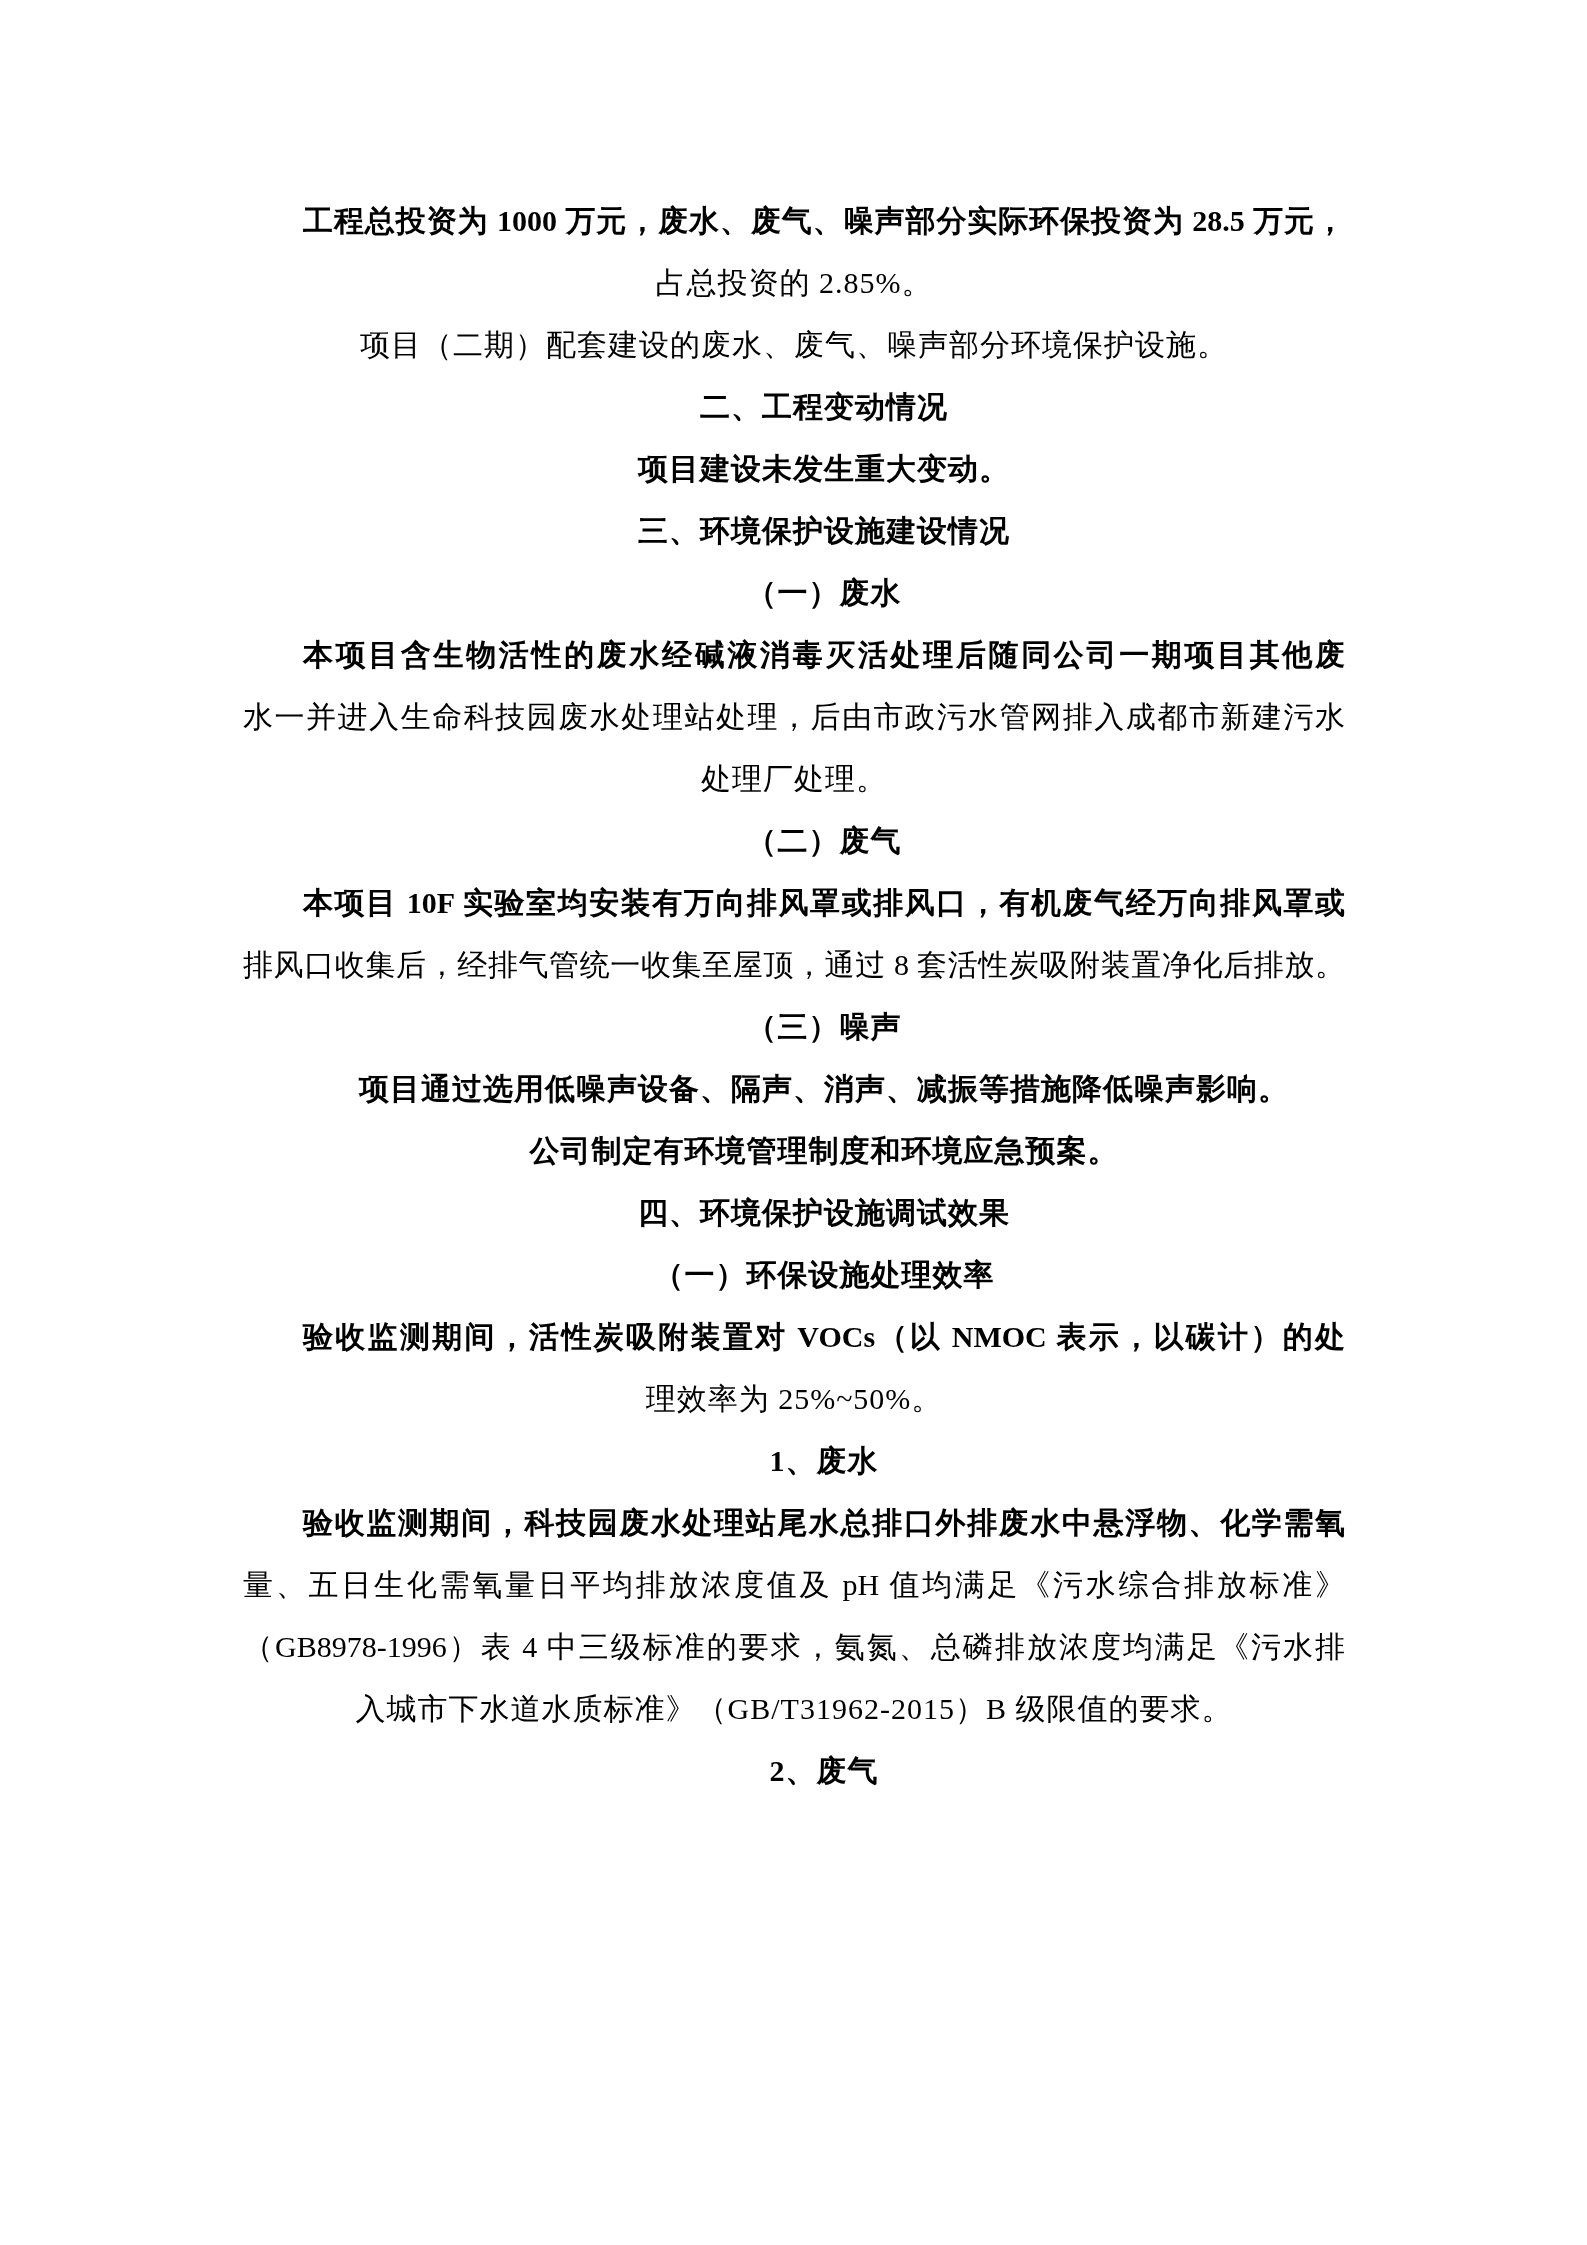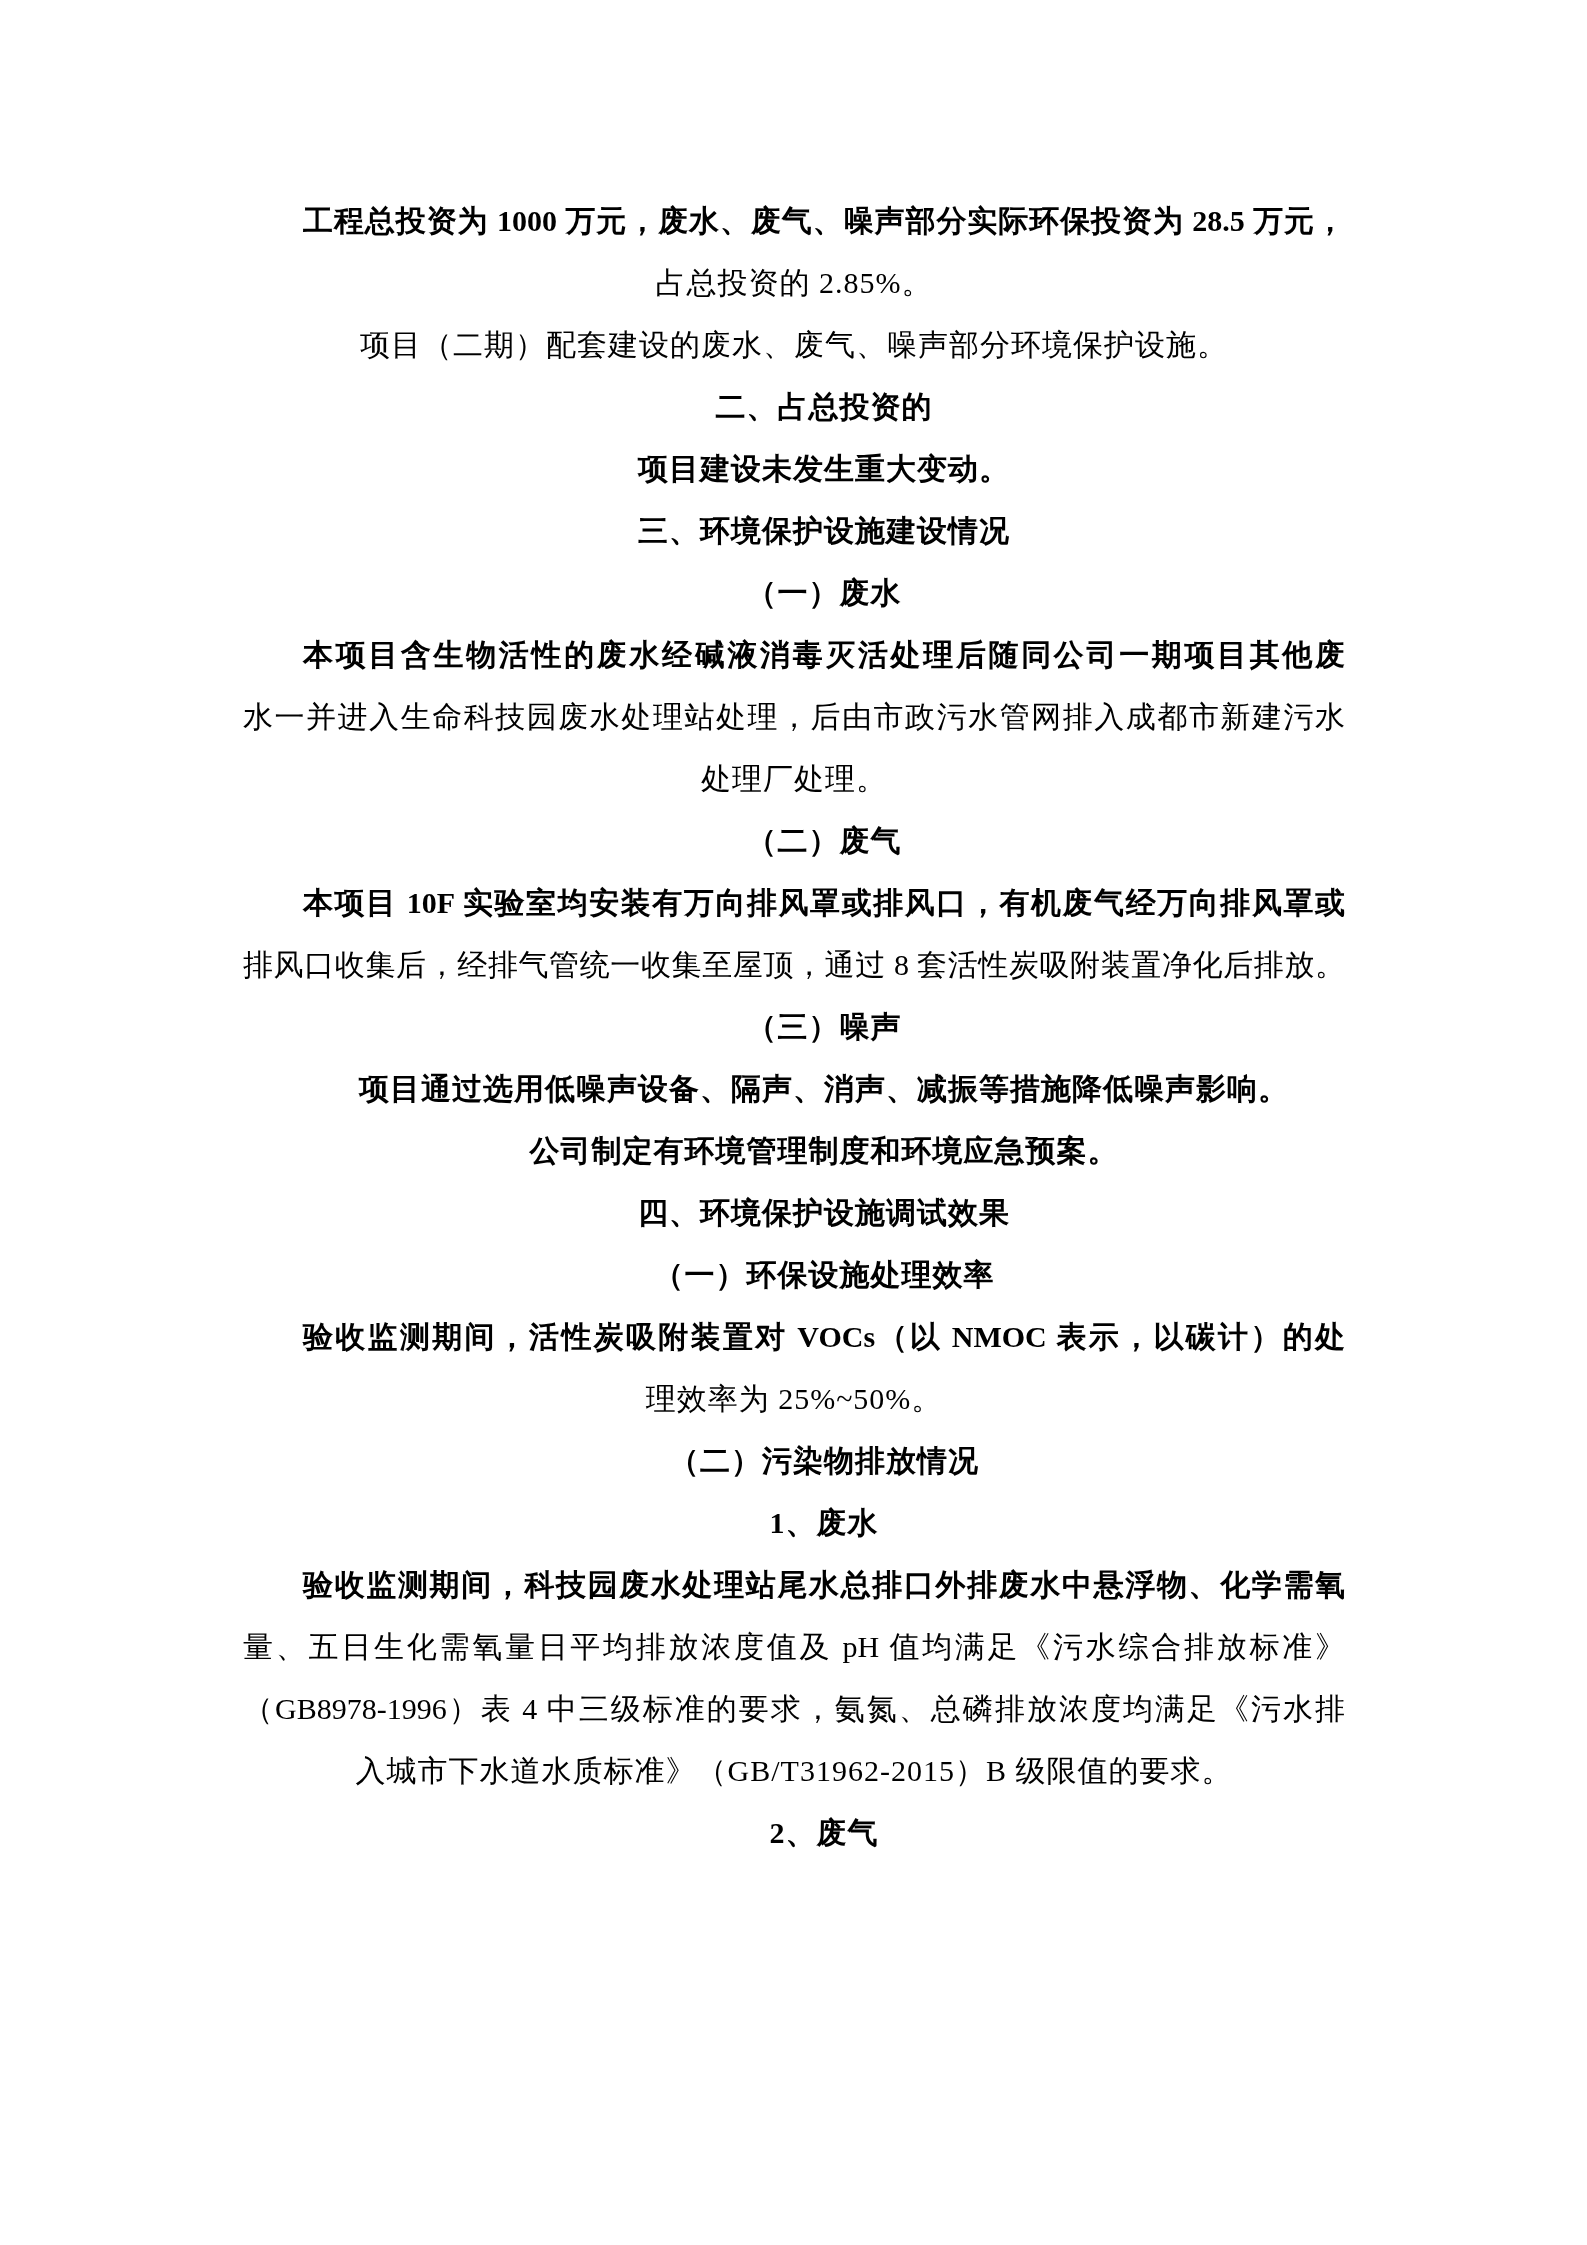--- a/index.html
+++ b/index.html
@@ -46,38 +46,37 @@
   }
 </style>
 </head>
 <body>
 
 <div class="page">
   <div class="doc-body" id="doc-body">
       <div class="line indent justify">工程总投资为 1000 万元，废水、废气、噪声部分实际环保投资为 28.5 万元，</div>
       <div class="line">占总投资的 2.85%。</div>
       <div class="line">项目（二期）配套建设的废水、废气、噪声部分环境保护设施。</div>
-      <div class="line indent heading">二、占总投资的</div>
+      <div class="line indent heading">二、工程变动情况</div>
       <div class="line indent">项目建设未发生重大变动。</div>
       <div class="line indent heading">三、环境保护设施建设情况</div>
       <div class="line indent">（一）废水</div>
       <div class="line indent justify">本项目含生物活性的废水经碱液消毒灭活处理后随同公司一期项目其他废</div>
       <div class="line justify">水一并进入生命科技园废水处理站处理，后由市政污水管网排入成都市新建污水</div>
       <div class="line">处理厂处理。</div>
       <div class="line indent">（二）废气</div>
       <div class="line indent justify">本项目 10F 实验室均安装有万向排风罩或排风口，有机废气经万向排风罩或</div>
       <div class="line justify">排风口收集后，经排气管统一收集至屋顶，通过 8 套活性炭吸附装置净化后排放。</div>
       <div class="line indent">（三）噪声</div>
       <div class="line indent">项目通过选用低噪声设备、隔声、消声、减振等措施降低噪声影响。</div>
       <div class="line indent">公司制定有环境管理制度和环境应急预案。</div>
       <div class="line indent heading">四、环境保护设施调试效果</div>
       <div class="line indent">（一）环保设施处理效率</div>
       <div class="line indent justify">验收监测期间，活性炭吸附装置对 VOCs（以 NMOC 表示，以碳计）的处</div>
       <div class="line">理效率为 25%~50%。</div>
-      <div class="line indent">（二）污染物排放情况</div>
       <div class="line indent">1、废水</div>
       <div class="line indent justify">验收监测期间，科技园废水处理站尾水总排口外排废水中悬浮物、化学需氧</div>
       <div class="line justify">量、五日生化需氧量日平均排放浓度值及 pH 值均满足《污水综合排放标准》</div>
       <div class="line justify">（GB8978-1996）表 4 中三级标准的要求，氨氮、总磷排放浓度均满足《污水排</div>
       <div class="line">入城市下水道水质标准》（GB/T31962-2015）B 级限值的要求。</div>
       <div class="line indent">2、废气</div>
     </div>
 </div>
 
 </body></html>

